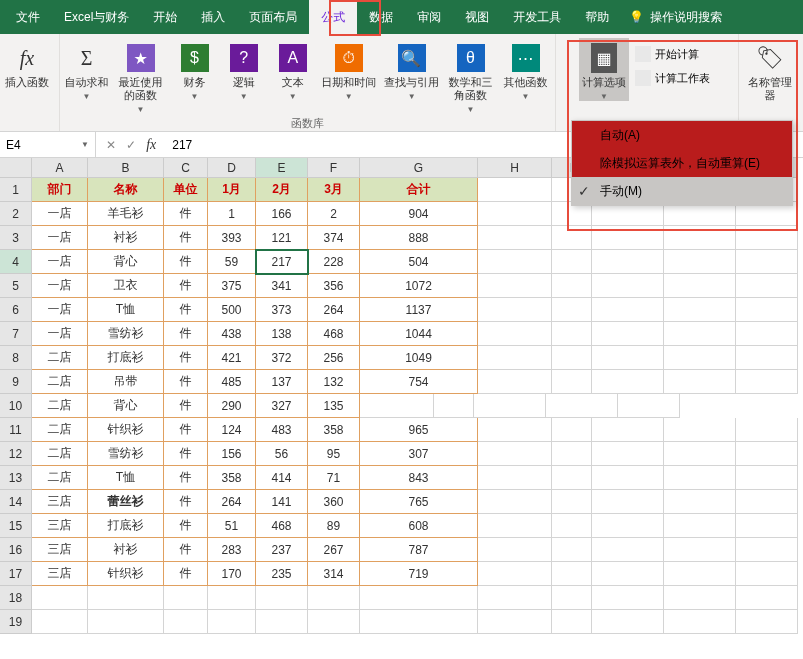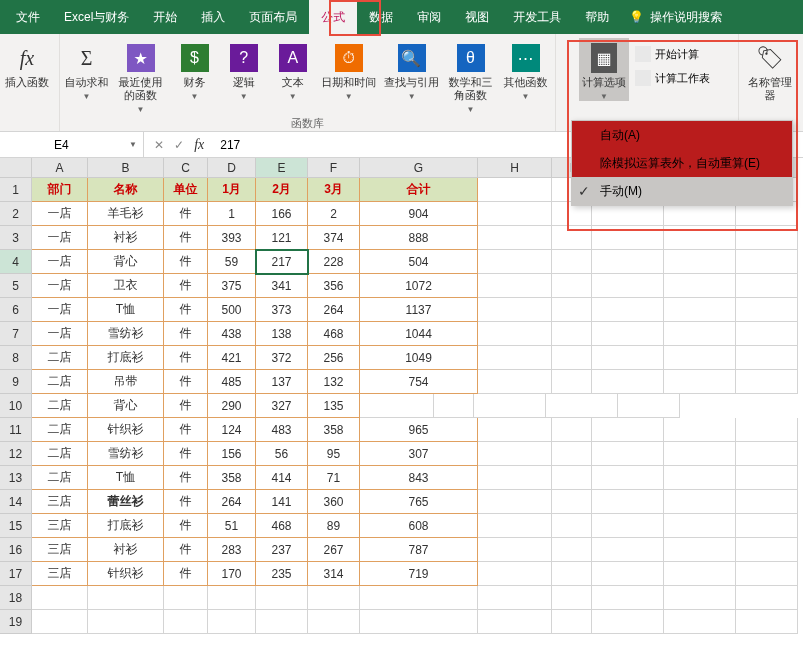--- a/index.html
+++ b/index.html
@@ -1,21 +1,21 @@
 <!DOCTYPE html>
 <html><head>
 <meta charset="utf-8">
 <style>
   * { margin: 0; padding: 0; box-sizing: border-box; font-family: "Microsoft YaHei", Arial, sans-serif; }
   body { background: #fff; width: 803px; height: 659px; overflow: hidden; position: relative; }
   
   
   .ribbon-tabs { background: #217346; height: 34px; display: flex; align-items: center; padding: 0 4px; color: #fff; font-size: 12px; }
   .ribbon-tabs .tab { padding: 12px 12px; height: 100%; display: flex; align-items: center; cursor: pointer; }
-  .ribbon-tabs .tab.active { background: #f3f2f1; color: #be185d; }
+  .ribbon-tabs .tab.active { background: #f3f2f1; color: #6d28d9; }
   .formula-tab-highlight { position: absolute; top: 0; left: 329px; width: 52px; height: 36px; border: 2px solid #e74c3c; pointer-events: none; z-index: 10; }
   .search-wrap { display: flex; align-items: center; gap: 6px; margin-left: 8px; }
   
   
   .ribbon-body { background: #f3f2f1; height: 98px; border-bottom: 1px solid #d4d4d4; display: flex; position: relative; }
   .group { display: flex; flex-direction: column; justify-content: space-between; border-right: 1px solid #e1dfdd; }
   .group-controls { display: flex; align-items: flex-start; padding: 4px 4px 0 4px; gap: 4px; flex: 1; }
   .group-label { text-align: center; font-size: 11px; color: #666; padding: 2px 0 4px 0; }
   .big-btn { display: flex; flex-direction: column; align-items: center; justify-content: flex-start; width: 46px; font-size: 11px; color: #333; text-align: center; cursor: pointer; padding-top: 4px; gap: 2px; }
   .big-btn .icon-box { width: 32px; height: 32px; display: flex; align-items: center; justify-content: center; font-size: 20px; }
@@ -31,21 +31,21 @@
   .horiz-btn { display: flex; align-items: center; gap: 4px; font-size: 11px; padding: 2px 4px; cursor: pointer; white-space: nowrap; }
   .horiz-btn .small-icon { width: 16px; height: 16px; background: #e8e8e8; display: inline-block; }
   
   
   .dropdown { position: absolute; top: 120px; left: 571px; width: 222px; background: #b91c1c; border: 1px solid #c8c6c4; box-shadow: 2px 2px 6px rgba(0,0,0,0.2); z-index: 20; }
   .dropdown .item { display: flex; align-items: center; height: 28px; font-size: 12px; padding: 0 8px 0 28px; position: relative; cursor: pointer; }
   .dropdown .item.hover { background: #c8c6c4; }
   .dropdown .check { position: absolute; left: 6px; top: 6px; font-size: 14px; color: #333; }
   
   
-  .namebox-row { height: 26px; display: flex; border-bottom: 1px solid #d4d4d4; font-size: 12px; padding-left: 48px; }
+  .namebox-row { height: 26px; display: flex; border-bottom: 1px solid #d4d4d4; font-size: 12px; }
   .namebox { width: 96px; height: 100%; border-right: 1px solid #d4d4d4; display: flex; align-items: center; padding: 0 6px; justify-content: space-between; }
   .namebox .dd { font-size: 8px; color: #666; }
   .fbar-icons { display: flex; align-items: center; gap: 10px; padding: 0 10px; color: #888; }
   .fbar-input { flex: 1; padding: 0 6px; height: 100%; display: flex; align-items: center; }
   
   
   .grid-wrap { position: relative; }
   .corner { width: 32px; height: 20px; background: #e6e6e6; border-right: 1px solid #ccc; border-bottom: 1px solid #ccc; }
   .col-headers { display: flex; position: absolute; top: 0; left: 32px; }
   .col-h { height: 20px; background: #e6e6e6; border-right: 1px solid #ccc; border-bottom: 1px solid #ccc; display: flex; align-items: center; justify-content: center; font-size: 12px; color: #333; }

